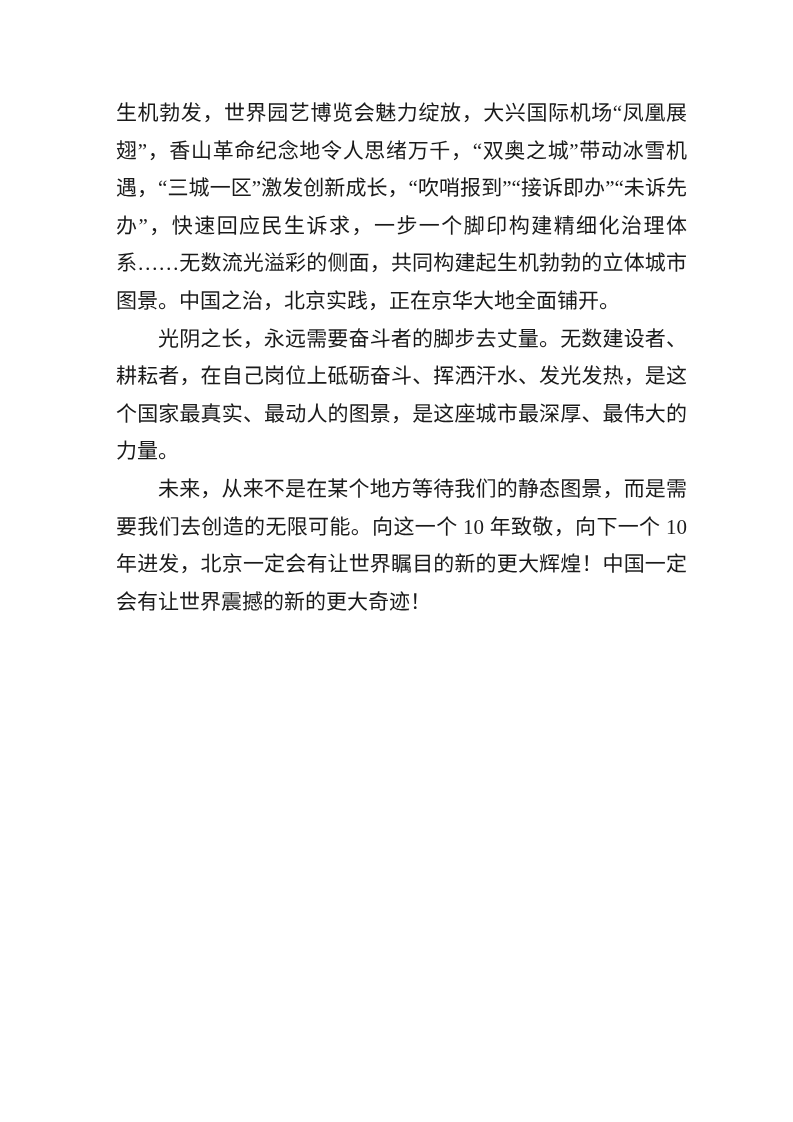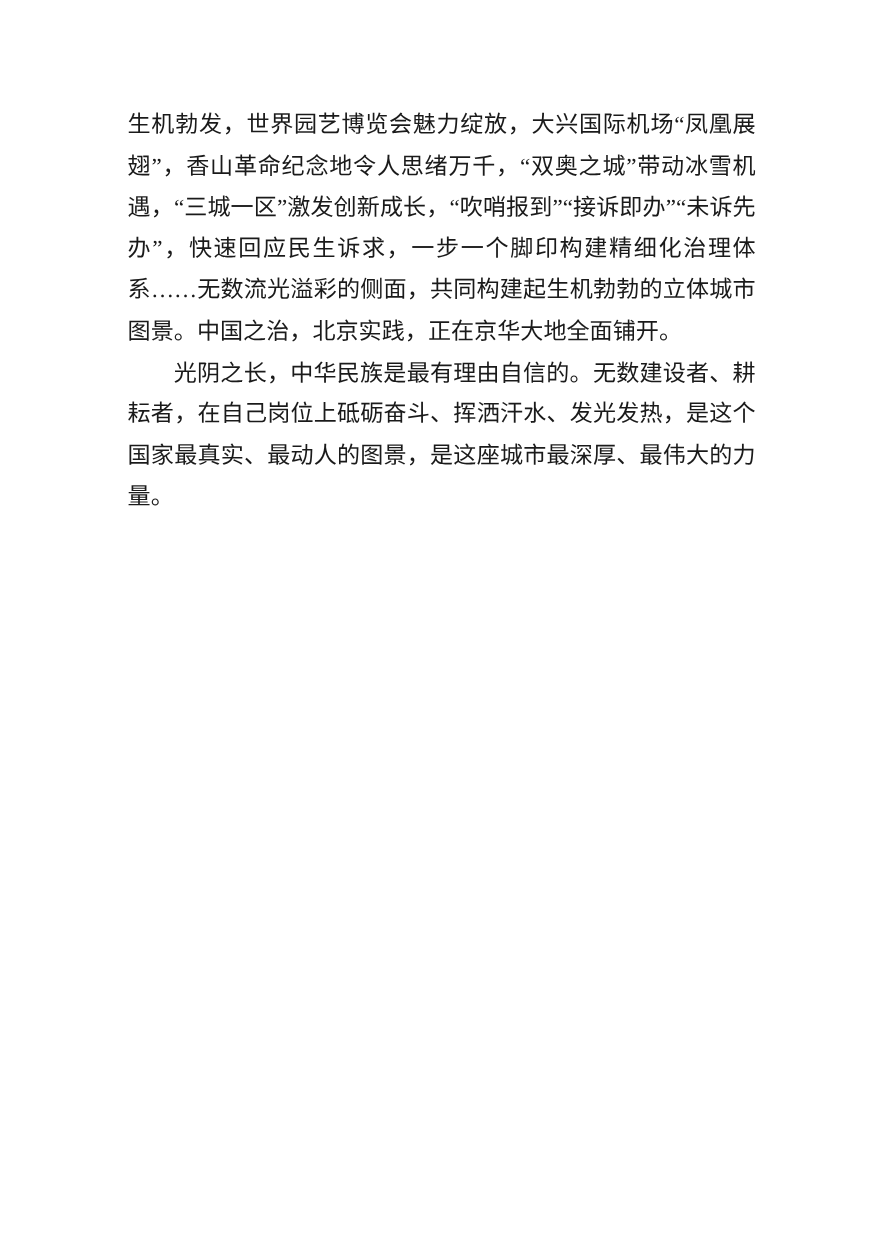--- a/index.html
+++ b/index.html
@@ -39,15 +39,16 @@
   .doc-content p.indent {
     text-indent: 2em;
   }
 </style>
 </head>
 <body>
 
 <div class="page">
   <div class="doc-content">
     <p class="para">生机勃发，世界园艺博览会魅力绽放，大兴国际机场“凤凰展翅”，香山革命纪念地令人思绪万千，“双奥之城”带动冰雪机遇，“三城一区”激发创新成长，“吹哨报到”“接诉即办”“未诉先办”，快速回应民生诉求，一步一个脚印构建精细化治理体系……无数流光溢彩的侧面，共同构建起生机勃勃的立体城市图景。中国之治，北京实践，正在京华大地全面铺开。</p>
-    <p class="para indent">光阴之长，中华民族是最有理由自信的。无数建设者、耕耘者，在自己岗位上砥砺奋斗、挥洒汗水、发光发热，是这个国家最真实、最动人的图景，是这座城市最深厚、最伟大的力量。</p>
+    <p class="para indent">光阴之长，永远需要奋斗者的脚步去丈量。无数建设者、耕耘者，在自己岗位上砥砺奋斗、挥洒汗水、发光发热，是这个国家最真实、最动人的图景，是这座城市最深厚、最伟大的力量。</p>
+    <p class="para indent">未来，从来不是在某个地方等待我们的静态图景，而是需要我们去创造的无限可能。向这一个 10 年致敬，向下一个 10 年进发，北京一定会有让世界瞩目的新的更大辉煌！中国一定会有让世界震撼的新的更大奇迹！</p>
   </div>
 </div>
 
 </body></html>

